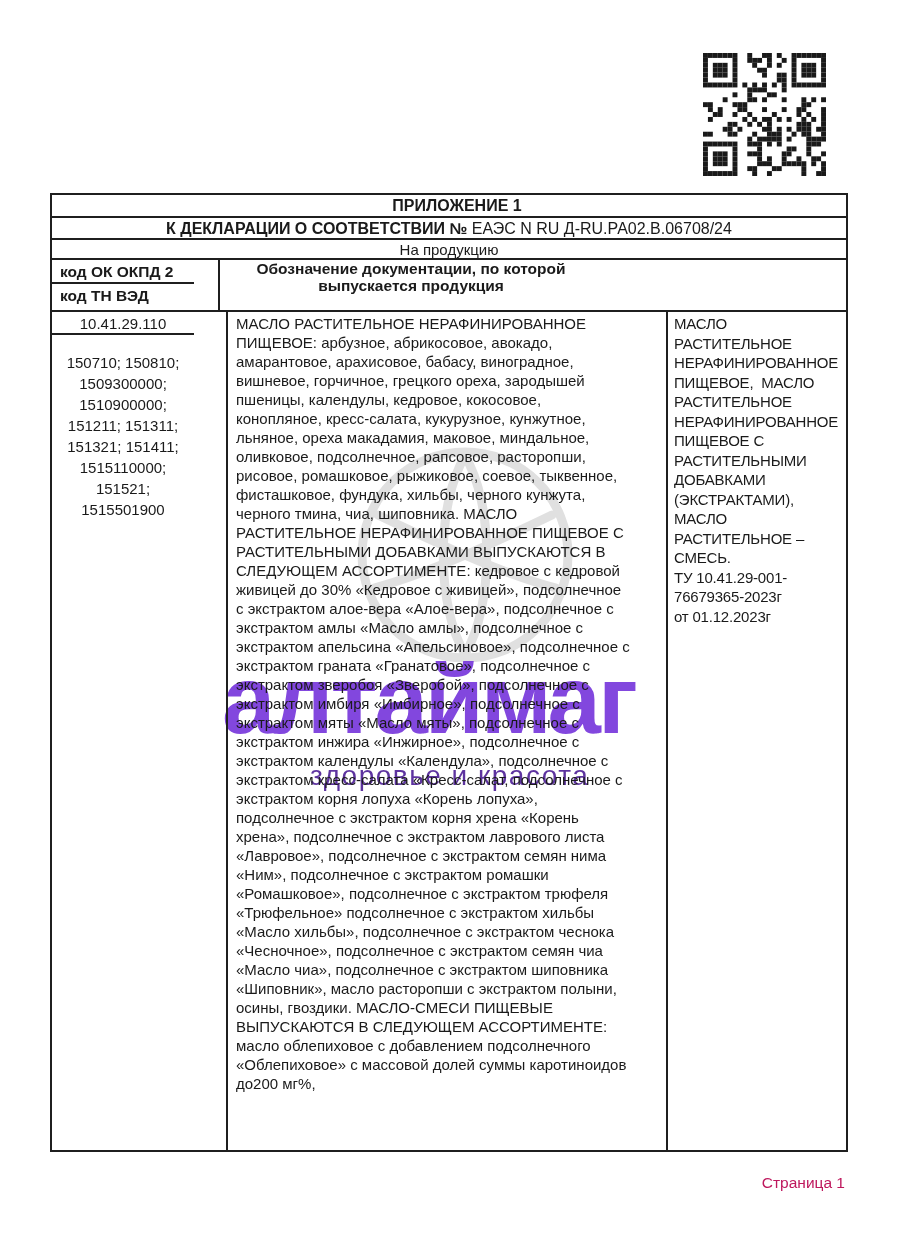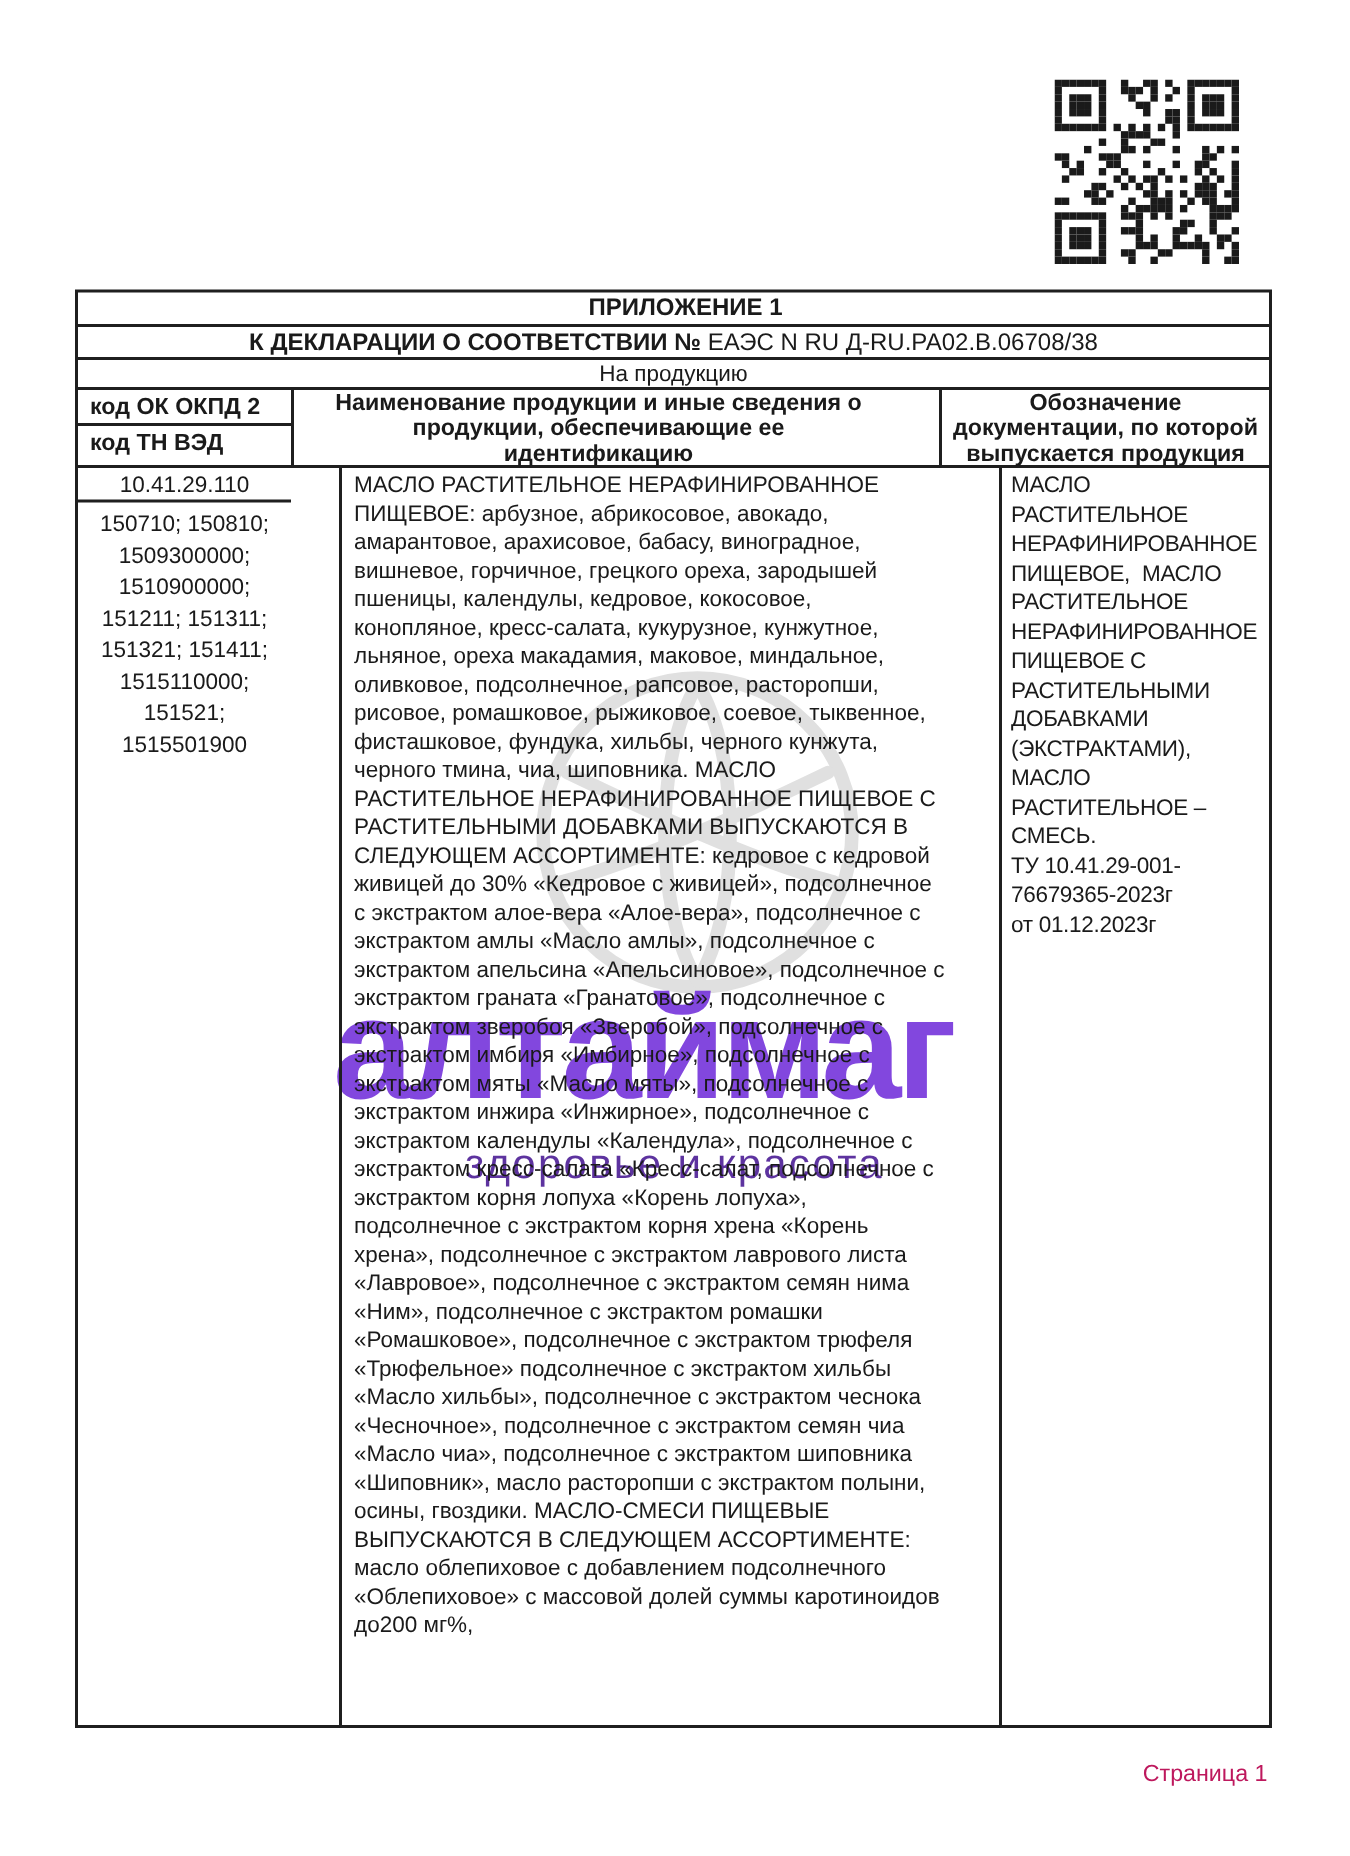--- a/index.html
+++ b/index.html
@@ -35,21 +35,21 @@
   .cell{box-sizing:border-box;}
   .cell + .cell{border-left:2px solid #1f1f1f;}
   .head-row{height:52px;}
   .head-row .cell{font-weight:bold;font-size:15.5px;line-height:17px;text-align:center;padding-top:0;}
   .head-row .c1{text-align:left;}
   .c1-sub1{height:24px;line-height:24px;border-bottom:2px solid #1f1f1f;padding-left:8px;box-sizing:border-box;}
   .c1-sub2{height:24px;line-height:24px;padding-left:8px;}
   .body-row{height:840px;gap:32px;}
   .body-c1{font-size:15px;text-align:center;}
   .okpd{height:23px;line-height:24px;border-bottom:2px solid #1f1f1f;box-sizing:border-box;}
-  .tnved{padding-top:4px;line-height:21px;}
+  .tnved{padding-top:17px;line-height:21px;}
   .body-c2{
     font-size:15px;line-height:19px;padding:2px 3px 0 8px;text-align:left;
   }
   .body-c3{
     font-size:15px;line-height:19.5px;padding:2px 3px 0 6px;text-align:left;
     white-space:pre-wrap;letter-spacing:-0.2px;
   }
   
   .page-num{position:absolute;right:55px;top:1174px;font-size:15.5px;color:#be185d;z-index:2;}
 </style>
@@ -341,31 +341,30 @@
 
   <div class="wm-brand">алтаймаг</div>
   <div class="wm-tagline">здоровье и красота</div>
 
   <div class="tbl">
 
     <div class="tr title-row">ПРИЛОЖЕНИЕ 1</div>
 
     <div class="tr decl-row">
       <span class="lbl">К ДЕКЛАРАЦИИ О СООТВЕТСТВИИ №</span>
-      <span>ЕАЭС N RU Д-RU.РА02.В.06708/38</span>
+      <span>ЕАЭС N RU Д-RU.РА02.В.06708/24</span>
     </div>
 
     <div class="tr sub-row">На продукцию</div>
 
     <div class="tr cols head-row">
       <div class="cell c1">
         <div class="c1-sub1">код ОК ОКПД 2</div>
         <div class="c1-sub2">код ТН ВЭД</div>
       </div>
-      <div class="cell" style="padding:0 14px;">Наименование продукции и иные сведения о продукции, обеспечивающие ее идентификацию</div>
       <div class="cell" style="padding:0 6px;margin-left:24px;">Обозначение документации, по которой выпускается продукция</div>
     </div>
 
     <div class="tr cols body-row">
       <div class="cell body-c1">
         <div class="okpd">10.41.29.110</div>
         <div class="tnved">
           <div>150710; 150810;</div>
           <div>1509300000;</div>
           <div>1510900000;</div>

